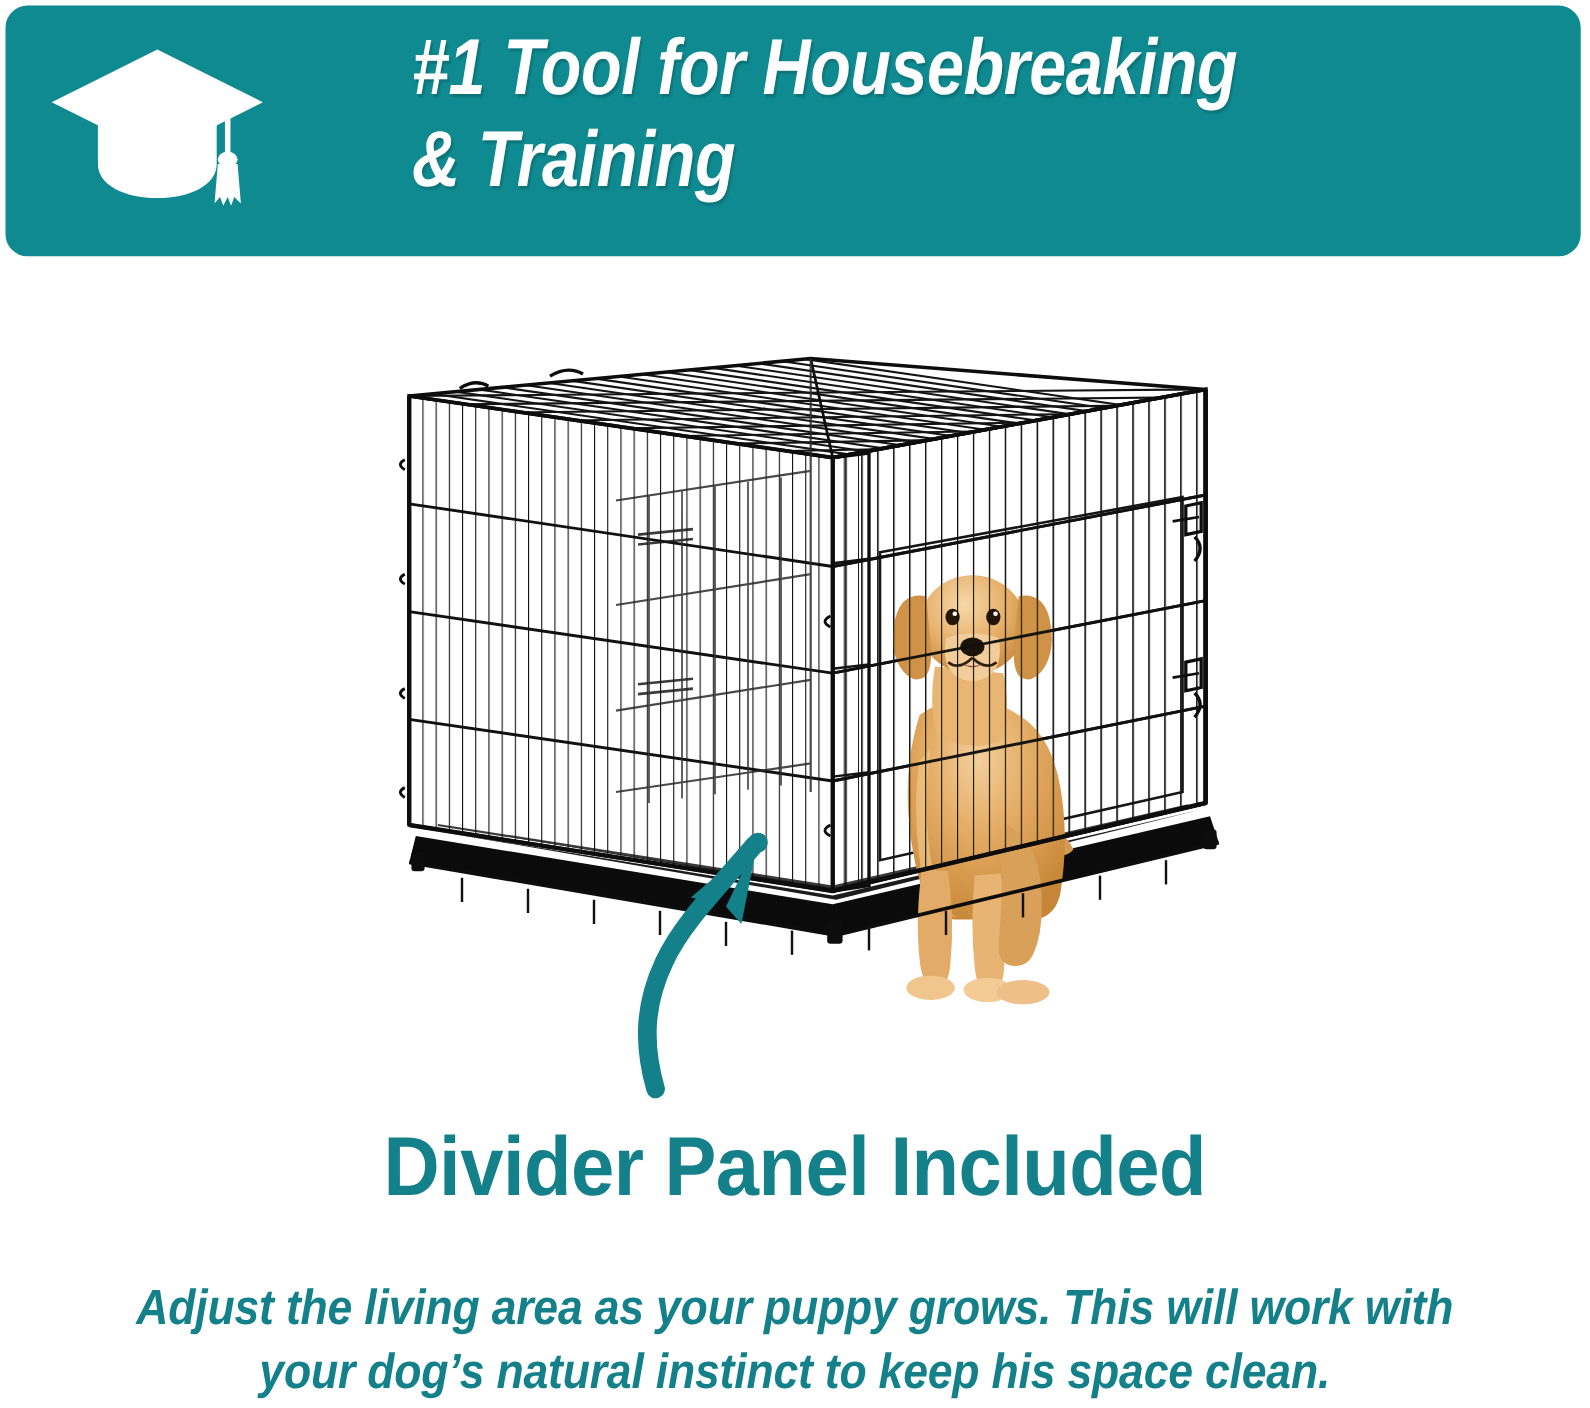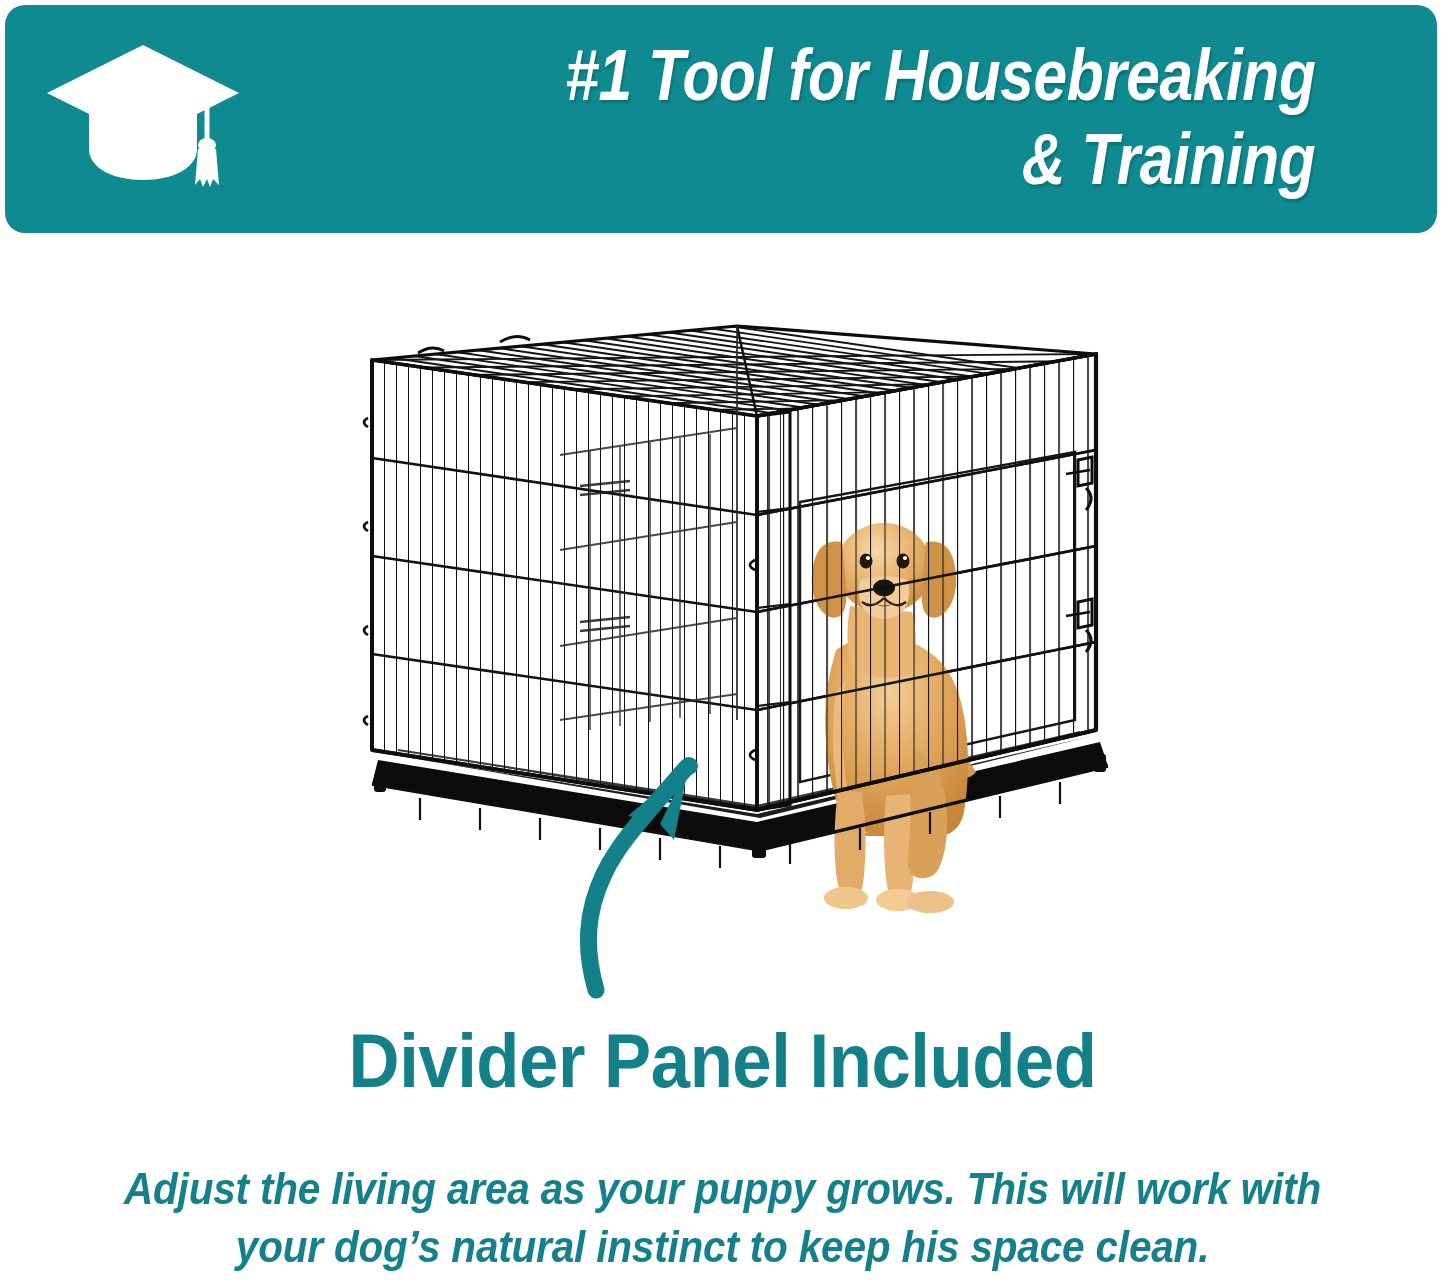--- a/index.html
+++ b/index.html
@@ -32,23 +32,23 @@
     position: absolute;
     left: 38px;
     top: 32px;
     width: 220px;
     height: 160px;
   }
 
   #header-text-block {
     position: absolute;
     left: 280px;
-    top: 28px;
+    top: 14px;
     width: 1120px;
-    text-align: right;
+    text-align: left;
   }
   .header-line {
     color: #ffffff;
     font-family: "Liberation Sans Narrow", "Liberation Sans", sans-serif;
     font-weight: bold;
     font-style: italic;
     font-size: 72px;
     line-height: 84px;
     letter-spacing: -0.5px;
     transform: scaleX(0.84);

